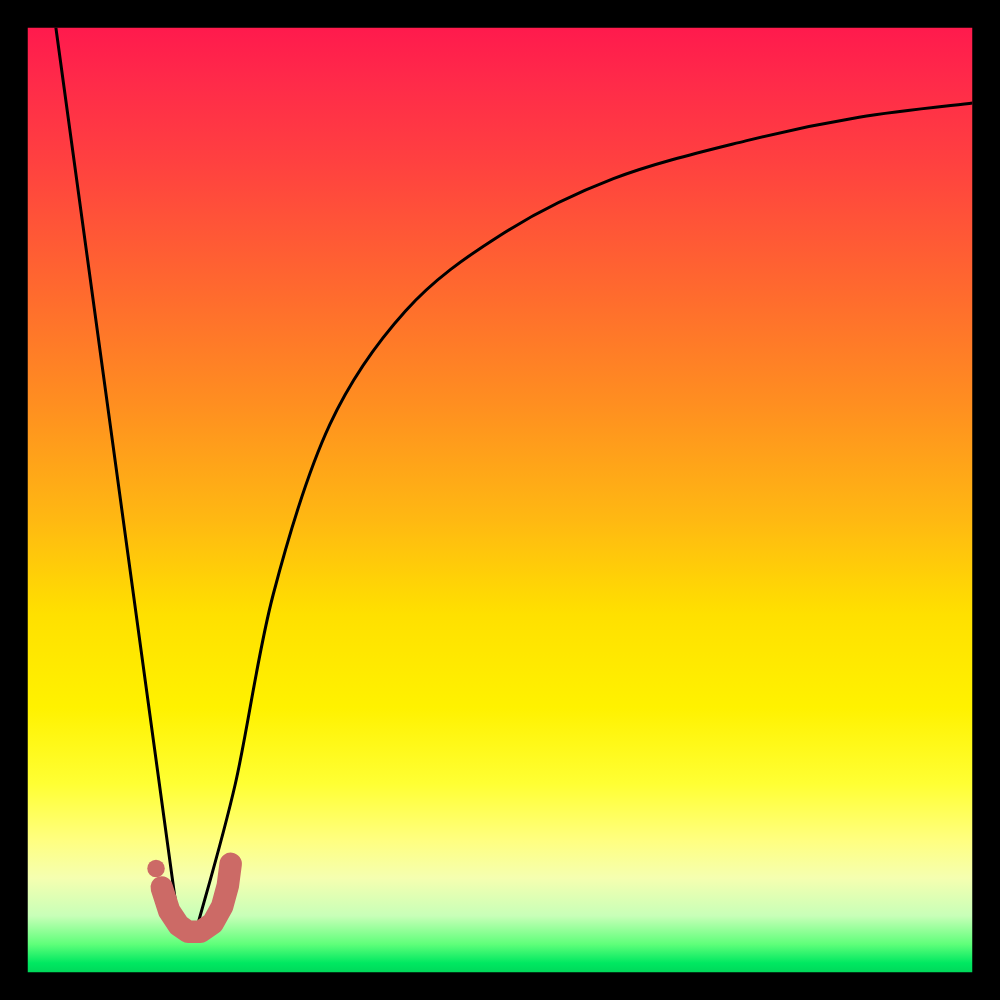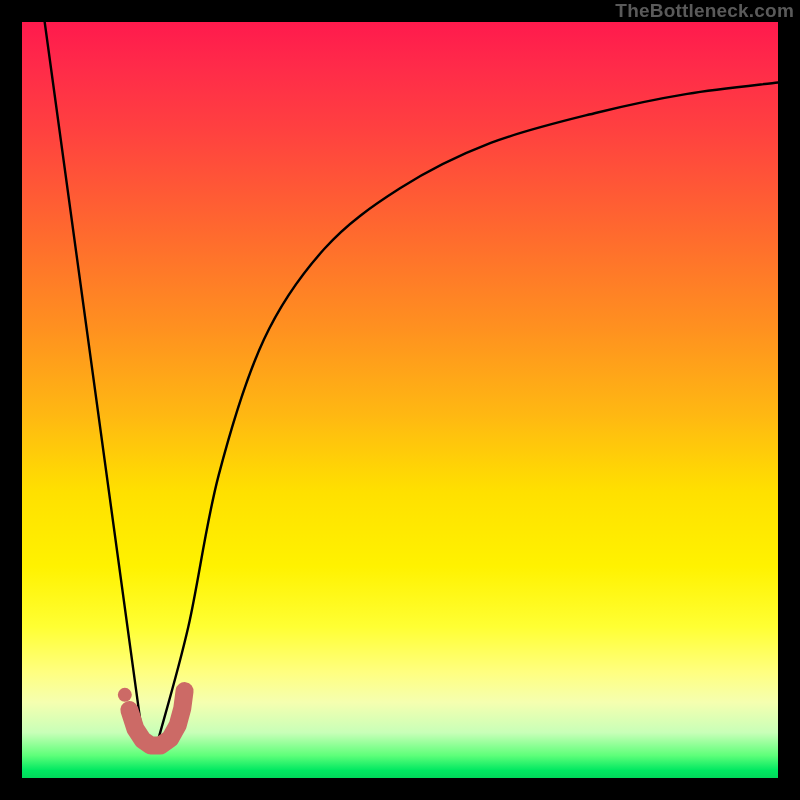--- a/index.html
+++ b/index.html
@@ -74,14 +74,13 @@
       <g>
           <path d="M 22.68 0 L 120.96000000000001 718.2" fill="none" stroke="#000000" stroke-width="2.4" stroke-linecap="round"></path>
           <path d="M 136.07999999999998 718.2 C 141.11999999999998 699.3000000000001, 156.23999999999998 648.9, 166.32 604.8 C 176.4 560.6999999999999, 183.96 501.47999999999996, 196.56 453.59999999999997 C 209.16 405.71999999999997, 224.28 355.32000000000005, 241.92000000000002 317.52000000000004 C 259.56 279.72, 279.72 252.00000000000009, 302.40000000000003 226.80000000000007 C 325.08000000000004 201.60000000000005, 350.28000000000003 183.95999999999995, 378 166.31999999999994 C 405.71999999999997 148.67999999999992, 435.96 133.56000000000003, 468.71999999999997 120.96000000000004 C 501.47999999999996 108.36000000000006, 541.8000000000001 98.91000000000004, 574.5600000000001 90.72000000000003 C 607.32 82.53000000000002, 635.04 76.85999999999994, 665.28 71.81999999999994 C 695.52 66.77999999999993, 740.88 62.370000000000005, 756 60.48000000000002" fill="none" stroke="#000000" stroke-width="2.4" stroke-linecap="round"></path>
           <path d="M 107.35199999999999 687.96 L 113.39999999999999 706.86 L 120.96000000000001 718.2 L 128.52 723.492 L 138.34799999999998 723.492 L 148.17600000000002 716.688 L 155.73600000000002 703.08 L 160.272 686.448 L 162.54 669.06" fill="none" stroke="#cc6a66" stroke-width="18" stroke-linecap="round" stroke-linejoin="round"></path>
         </g>
       <g>
           <circle cx="102.816" cy="672.84" r="7" fill="#cc6a66"></circle>
         </g>
     </svg>
   </div>
-  <div class="watermark">TheBottleneck.com</div>
 </div>
 
 </body></html>

